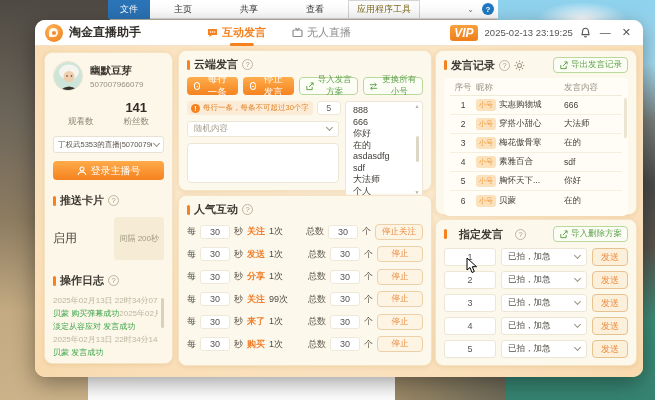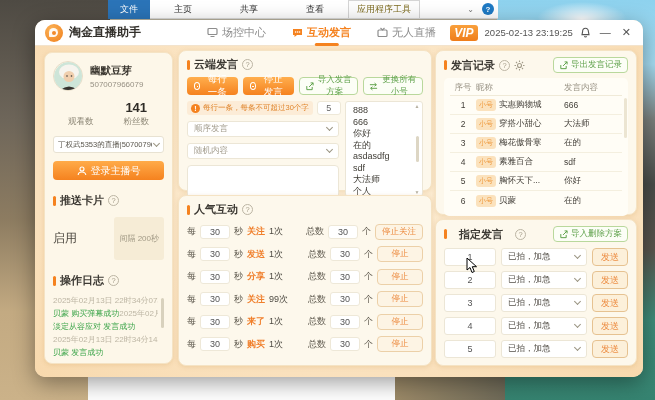--- a/index.html
+++ b/index.html
@@ -161,27 +161,20 @@
     <div class="chev-sm">⌄</div>
     <div class="help-circle">?</div>
   </div>
 
   <div class="app">
 
     <div class="titlebar">
       <div class="logo"></div>
       <div class="app-name">淘金直播助手</div>
       <div class="tabs">
-        <div class="tab">
-          <svg class="ic" width="11" height="11" viewBox="0 0 11 11">
-              <rect x="1" y="1.5" width="9" height="6" rx="1" fill="none" stroke="#8d8d8d" stroke-width="1.2"></rect>
-              <line x1="3.5" y1="9.5" x2="7.5" y2="9.5" stroke="#8d8d8d" stroke-width="1.2"></line>
-            </svg>
-          <span>场控中心</span>
-        </div>
         <div class="tab active">
           <svg class="ic" width="11" height="11" viewBox="0 0 11 11">
               <path d="M1,2 h9 v6 h-5 l-2.5,2 v-2 h-1.5 z" fill="#f5821f"></path>
               <circle cx="3.6" cy="5" r=".8" fill="#fff"></circle>
               <circle cx="5.6" cy="5" r=".8" fill="#fff"></circle>
               <circle cx="7.6" cy="5" r=".8" fill="#fff"></circle>
             </svg>
           <span>互动发言</span>
         </div>
         <div class="tab">
@@ -312,24 +305,20 @@
           </button>
         </div>
         <div class="cloud-cols">
           <div class="cloud-left">
             <div class="warn-row">
               <div class="warn-pill">
                 <span class="warn-ic">!</span>
                 <span class="warn-txt">每行一条，每条不可超过30个字</span>
               </div>
               <input class="count-input" value="5" style="">
-            </div>
-            <div class="dd">
-              <span>顺序发言</span>
-              <span class="chev"></span>
             </div>
             <div class="dd">
               <span>随机内容</span>
               <span class="chev"></span>
             </div>
             <textarea class="speech-textarea" style=""></textarea>
           </div>
           <div class="msg-list">
             <div id="msg-items">
                 <div class="msg-item">888</div>

